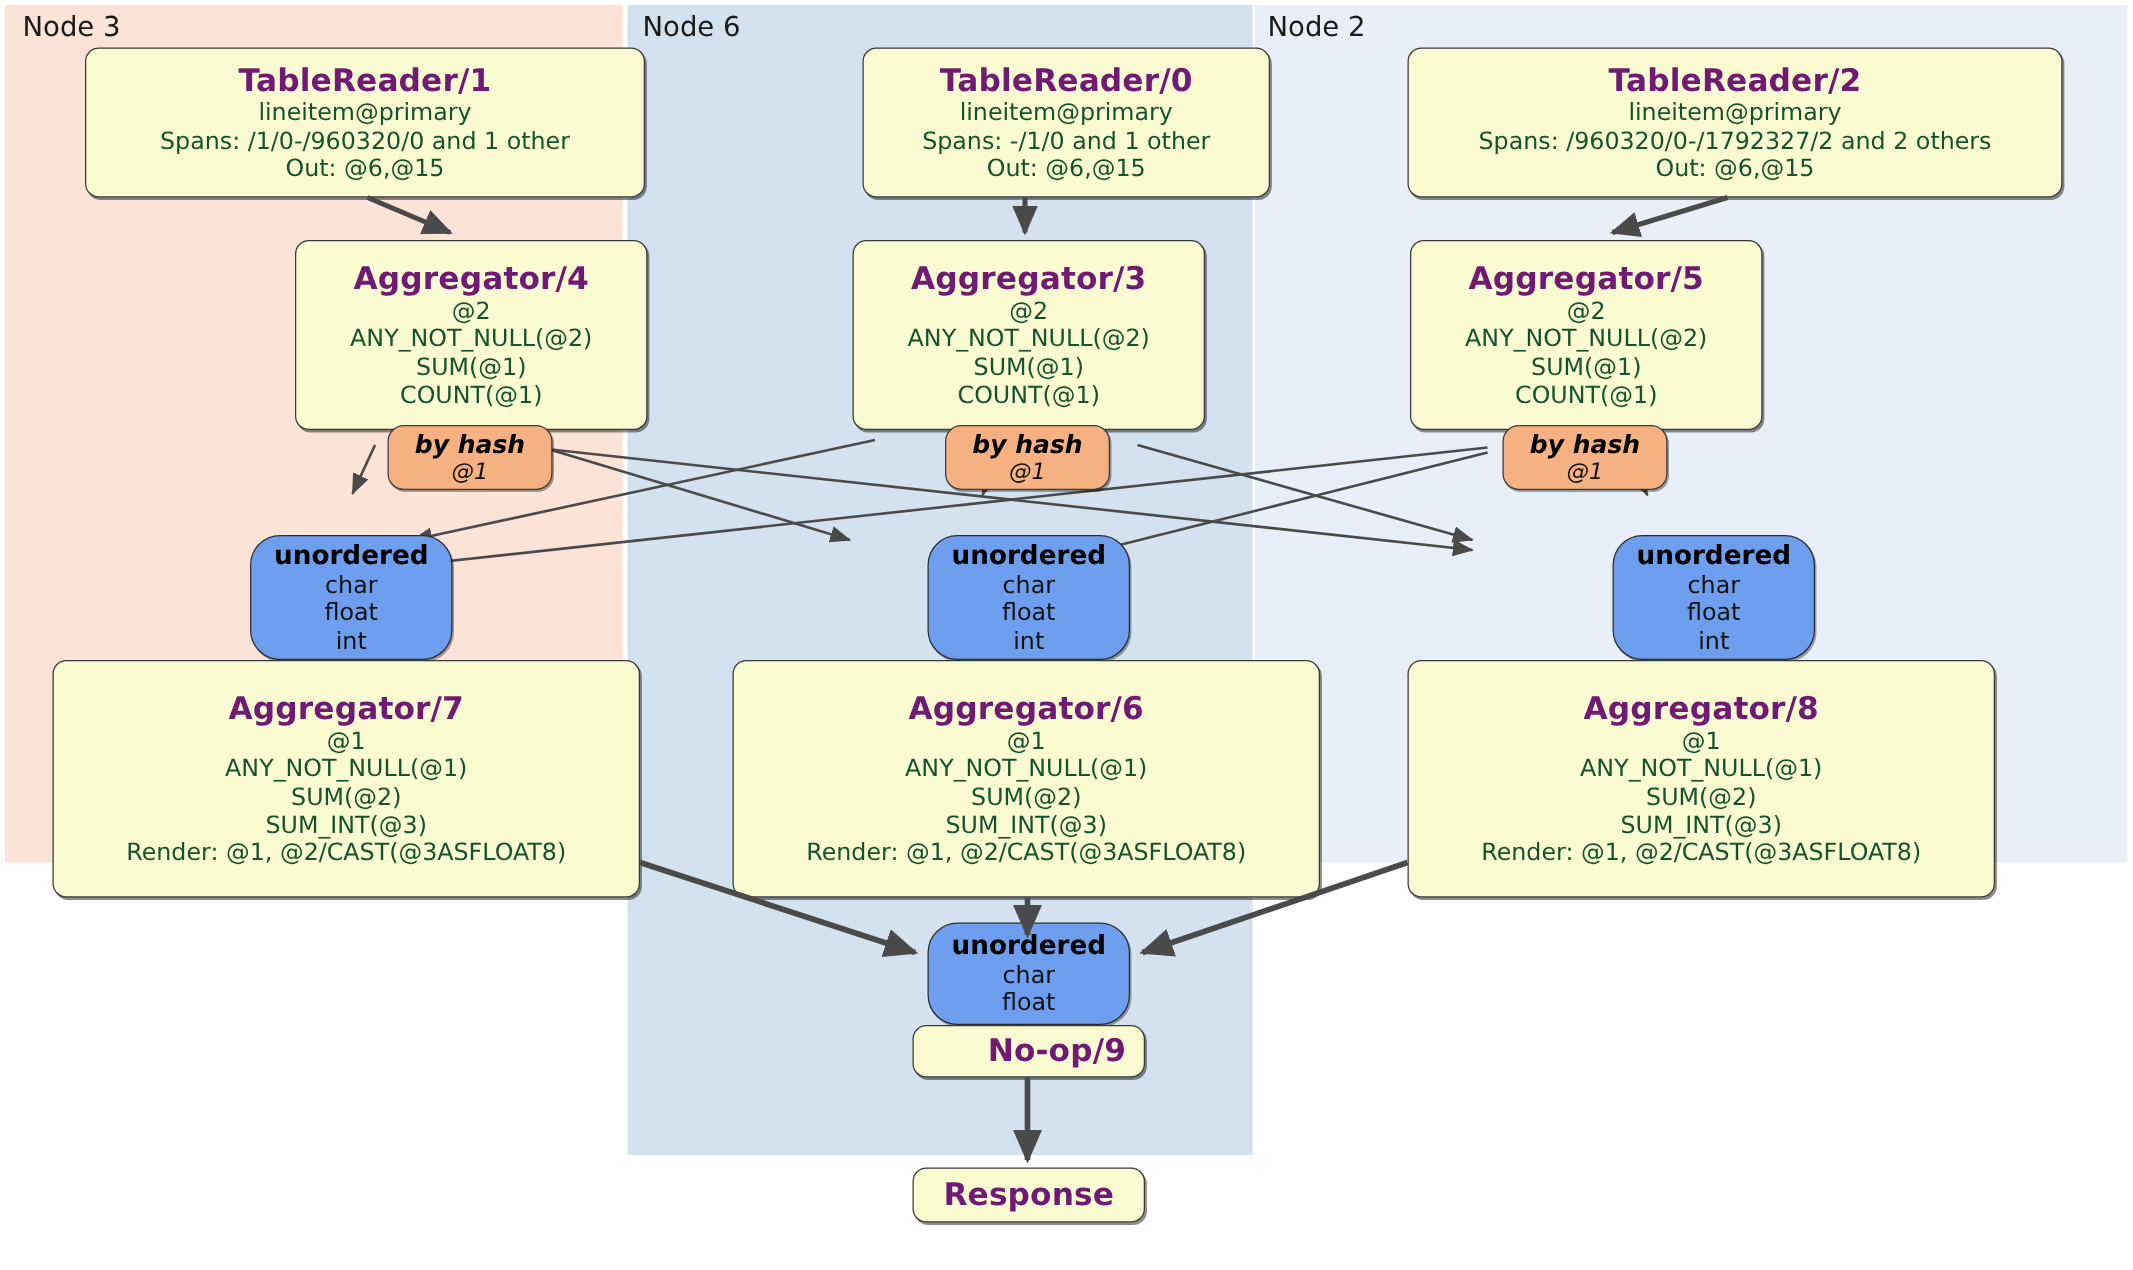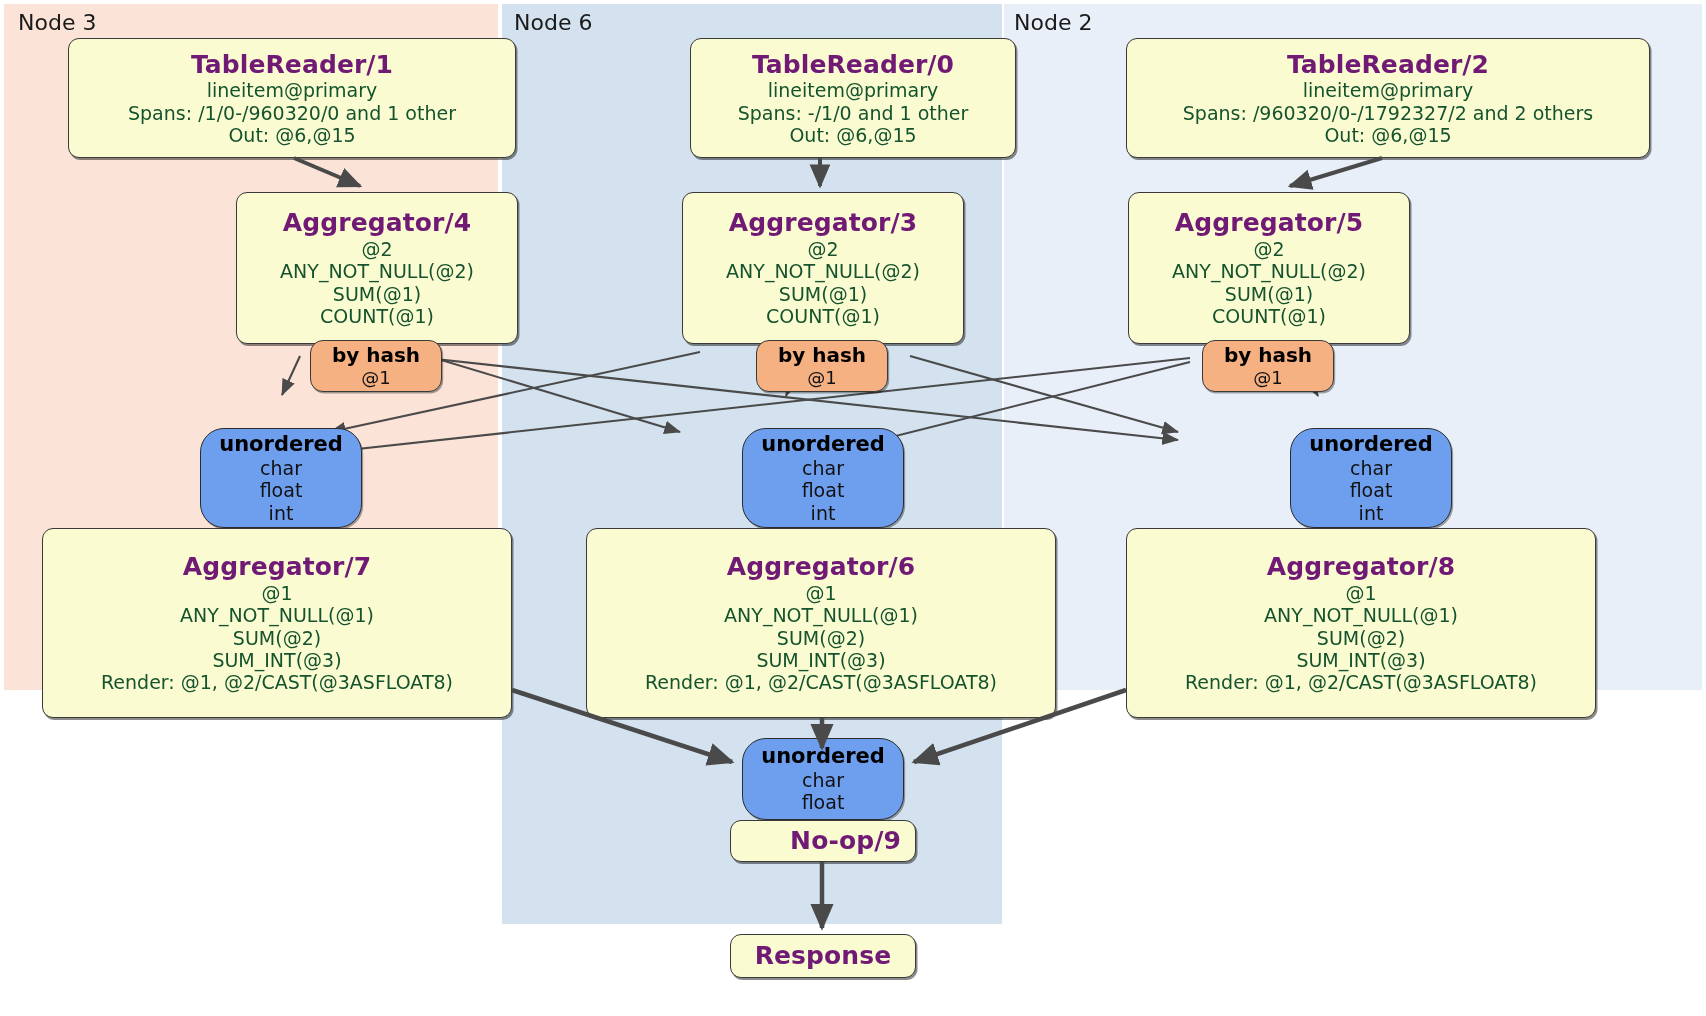--- a/index.html
+++ b/index.html
@@ -90,21 +90,21 @@
     position: absolute;
     left: 0; top: 0;
     width: 1706px;
     height: 1016px;
     pointer-events: none;
   }
   .lay-under { z-index: 1; }
   .lay-edges-thin { z-index: 2; }
   .lay-box { z-index: 3; }
   .lay-edges-thick { z-index: 4; }
-  .lay-router { z-index: 5; }
+  .lay-router { z-index: 5; font-style: italic; }
 </style>
 </head>
 <body>
 
 <div id="stage">
 
   <div class="panel lay-under" style="left:4px; top:4px; width:494px; height:686px; background:#fbe3d8;">
   </div>
   <div class="panel-label lay-under" style="left:18px; top:12px;">Node 3</div>
 

